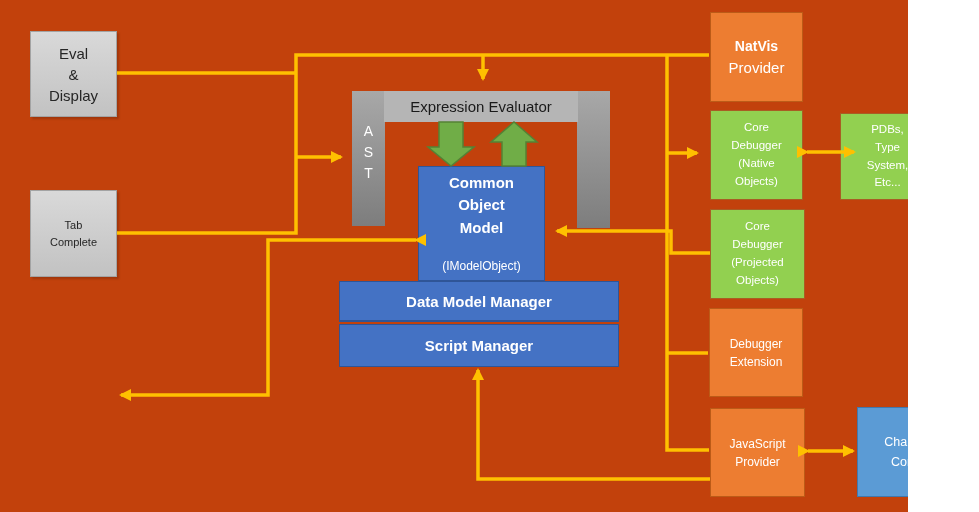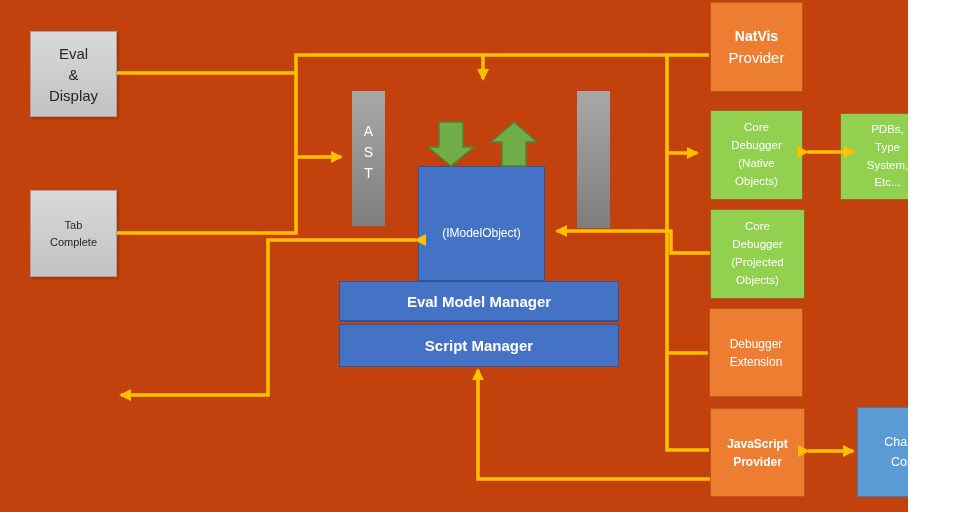--- a/index.html
+++ b/index.html
@@ -49,33 +49,39 @@
 Complete</span>
   </div>
 
 
   <div class="box pillar ast" style="left:352px;top:91px;width:33px;height:135px;">
     <span>A
 S
 T</span>
   </div>
   <div class="box pillar" style="left:577px;top:91px;width:33px;height:137px;"></div>
+  <div class="box ee-header" style="left:384px;top:91px;width:194px;height:31px;">
+    <span>Expression Evaluator</span>
+  </div>
 
   <div class="box blue" style="left:418px;top:166px;width:127px;height:115px;">
+    <div class="com-title">Common
+Object
+Model</div>
     <div class="com-sub">(IModelObject)</div>
   </div>
 
   <div class="box blue mgr" style="left:339px;top:281px;width:280px;height:41px;border-bottom:2px solid #2f5597;">
-    <span>Eval Model Manager</span>
+    <span>Data Model Manager</span>
   </div>
   <div class="box blue mgr" style="left:339px;top:324px;width:280px;height:43px;">
     <span>Script Manager</span>
   </div>
 
-  <div class="box orange" style="left:710px;top:2px;width:93px;height:90px;">
+  <div class="box orange" style="left:710px;top:12px;width:93px;height:90px;">
     <div class="natvis-title">NatVis</div>
     <div class="natvis-sub">Provider</div>
   </div>
 
   <div class="box green small-lines" style="left:710px;top:110px;width:93px;height:90px;">
     <span>Core
 Debugger
 (Native
 Objects)</span>
   </div>
@@ -92,21 +98,21 @@
 Debugger
 (Projected
 Objects)</span>
   </div>
 
   <div class="box orange med-lines" style="left:709px;top:308px;width:94px;height:89px;">
     <span>Debugger
 Extension</span>
   </div>
 
-  <div class="box orange med-lines" style="left:710px;top:408px;width:95px;height:89px;font-weight:bold;">
+  <div class="box orange med-lines" style="left:710px;top:408px;width:95px;height:89px;">
     <span>JavaScript
 Provider</span>
   </div>
 
   <div class="box lblue chakra-lines" style="left:857px;top:407px;width:95px;height:90px;">
     <span>Chakra
 Core</span>
   </div>
 
   <svg id="wires" width="979" height="512" viewBox="0 0 979 512">

